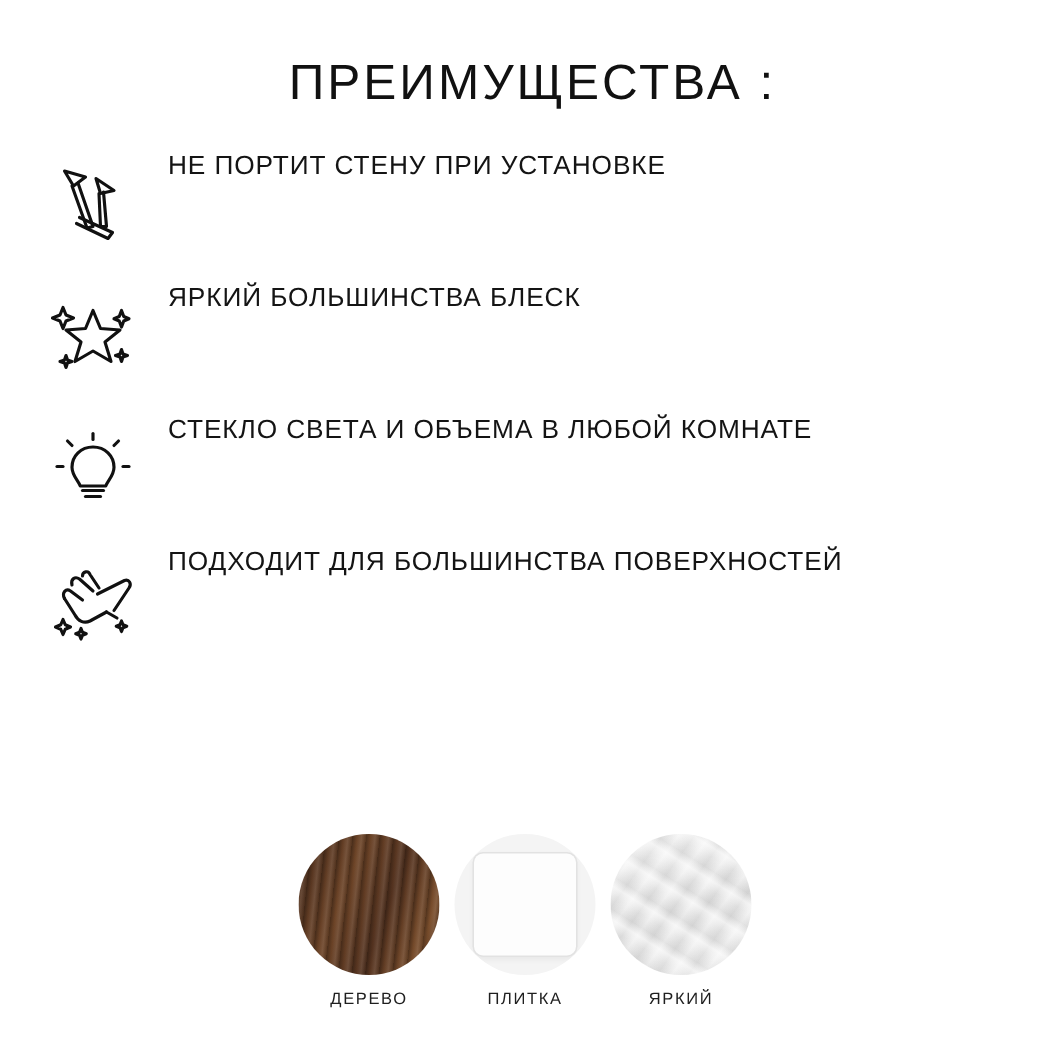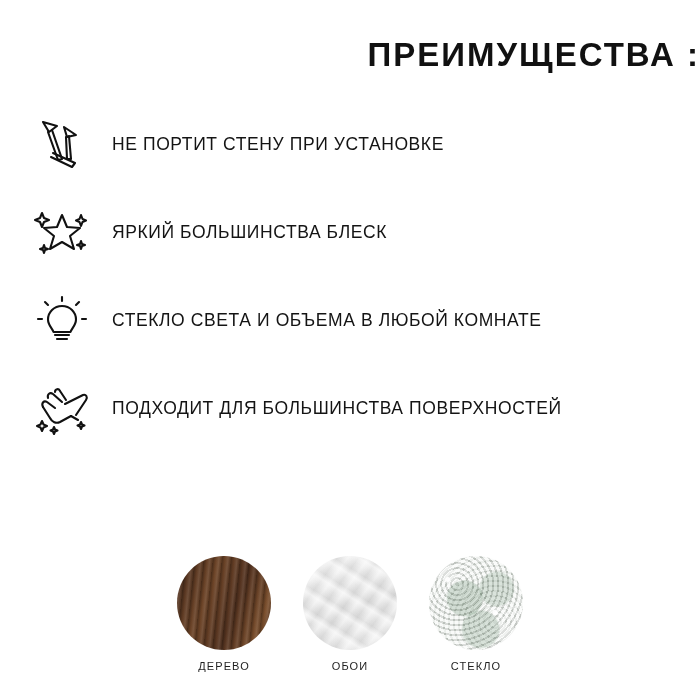--- a/index.html
+++ b/index.html
@@ -16,37 +16,37 @@
     position: relative;
   }
   .page {
     width: 700px;
     height: 700px;
     box-sizing: border-box;
     padding: 0;
     position: relative;
   }
   .title {
-    text-align: right;
+    text-align: center;
     font-size: 33px;
     letter-spacing: 2px;
-    font-weight: 700;
+    font-weight: 400;
     color: #111111;
     margin: 0;
     padding-top: 36px;
     padding-left: 10px;
   }
   .benefits {
     margin-top: 26px;
     padding-left: 26px;
     padding-right: 14px;
   }
   .benefit {
     display: flex;
-    align-items: center;
+    align-items: flex-start;
     height: 88px;
   }
   .benefit .icon-box {
     width: 72px;
     min-width: 72px;
     height: 72px;
     display: flex;
     align-items: center;
     justify-content: center;
   }
@@ -58,21 +58,20 @@
     line-height: 1.2;
     white-space: nowrap;
   }
   .swatches {
     position: absolute;
     left: 0;
     top: 556px;
     width: 700px;
     display: flex;
     justify-content: center;
-    gap: 22px;
   }
   .swatch-cell {
     width: 104px;
     display: flex;
     flex-direction: column;
     align-items: center;
   }
   .swatch {
     width: 94px;
     height: 94px;
@@ -212,26 +211,26 @@
   </div>
 
   <div class="swatches">
 
     <div class="swatch-cell">
       <div class="swatch sw-wood"></div>
       <div class="swatch-label">ДЕРЕВО</div>
     </div>
 
 
+    <div class="swatch-cell">
+      <div class="swatch sw-tile"></div>
+      <div class="swatch-label">ПЛИТКА</div>
+    </div>
 
     <div class="swatch-cell">
       <div class="swatch sw-wall"></div>
-      <div class="swatch-label">ОБОИ</div>
-    </div>
-
-    <div class="swatch-cell">
-      <div class="swatch sw-glass"></div>
-      <div class="swatch-label">СТЕКЛО</div>
-    </div>
+      <div class="swatch-label">ЯРКИЙ</div>
+    </div>
+
 
   </div>
 
 </div>
 
 </body></html>

